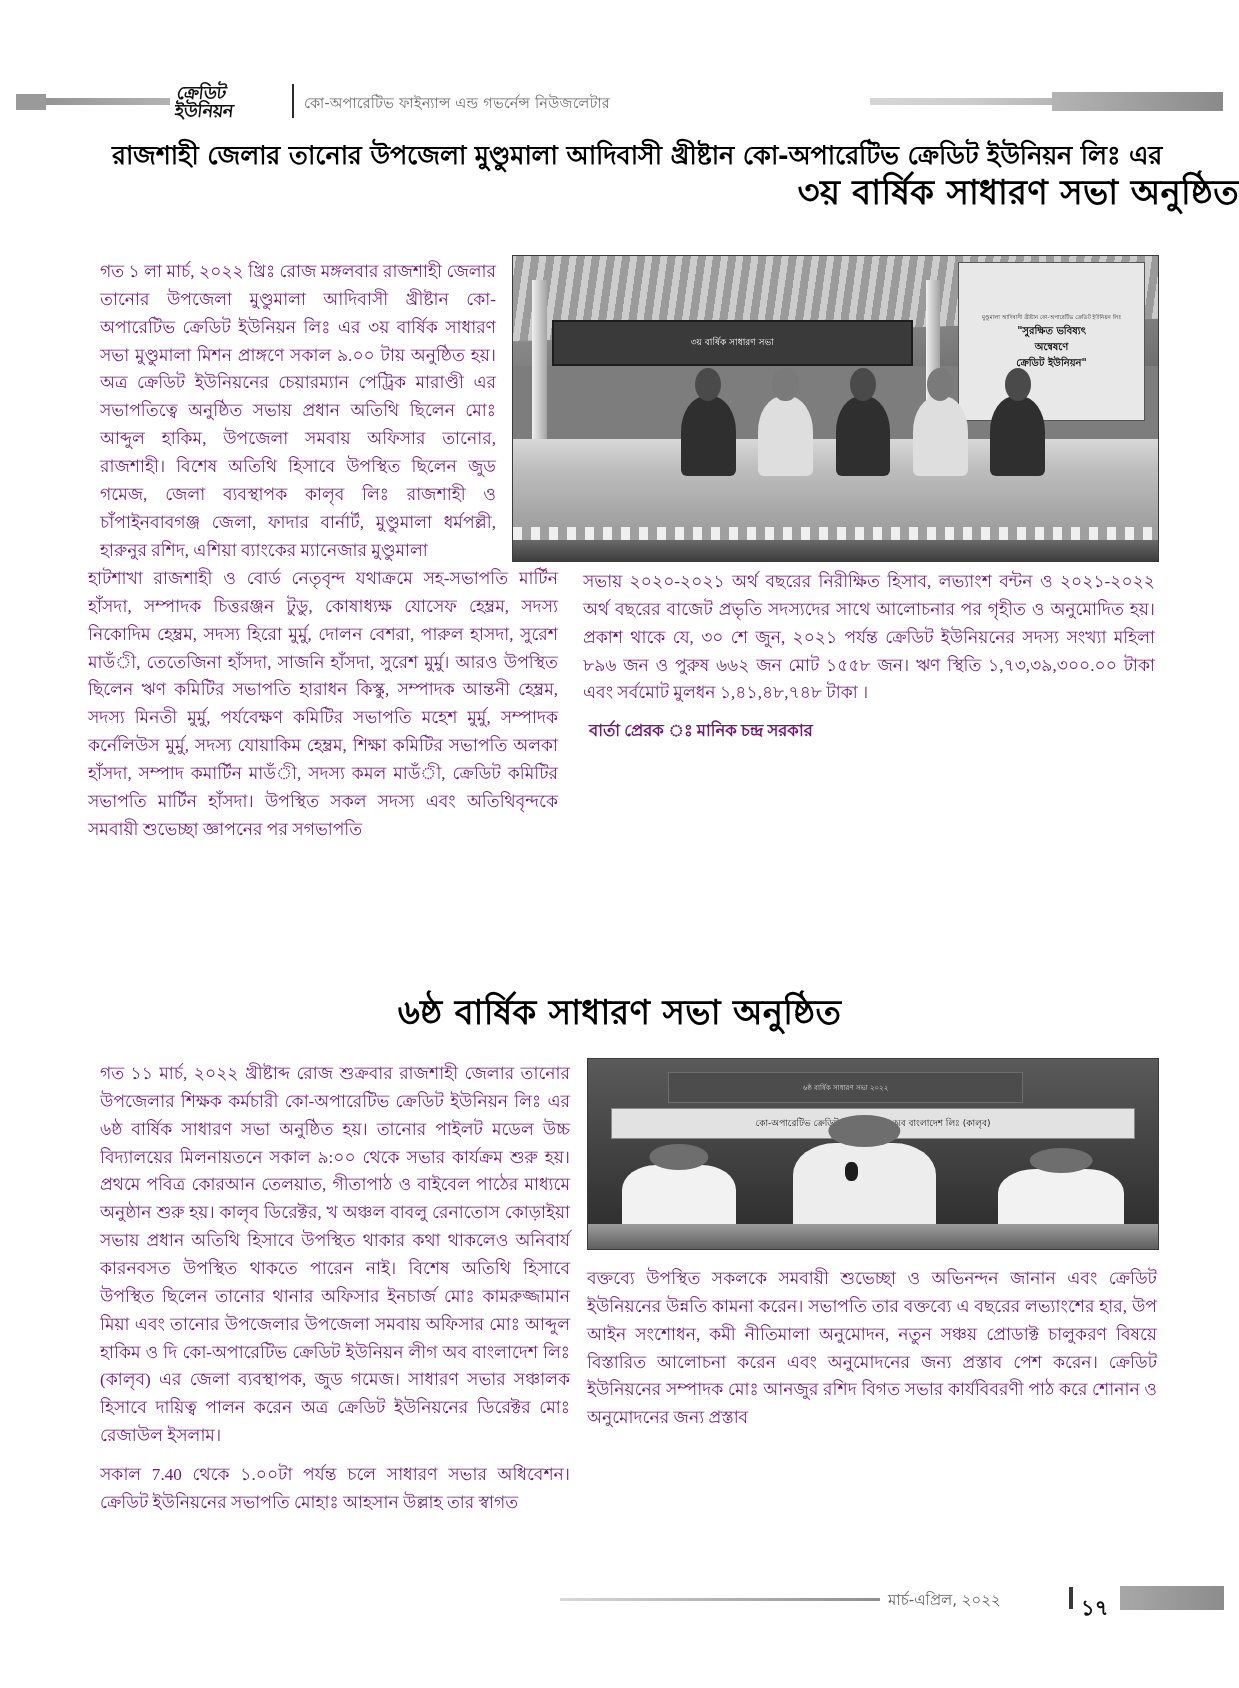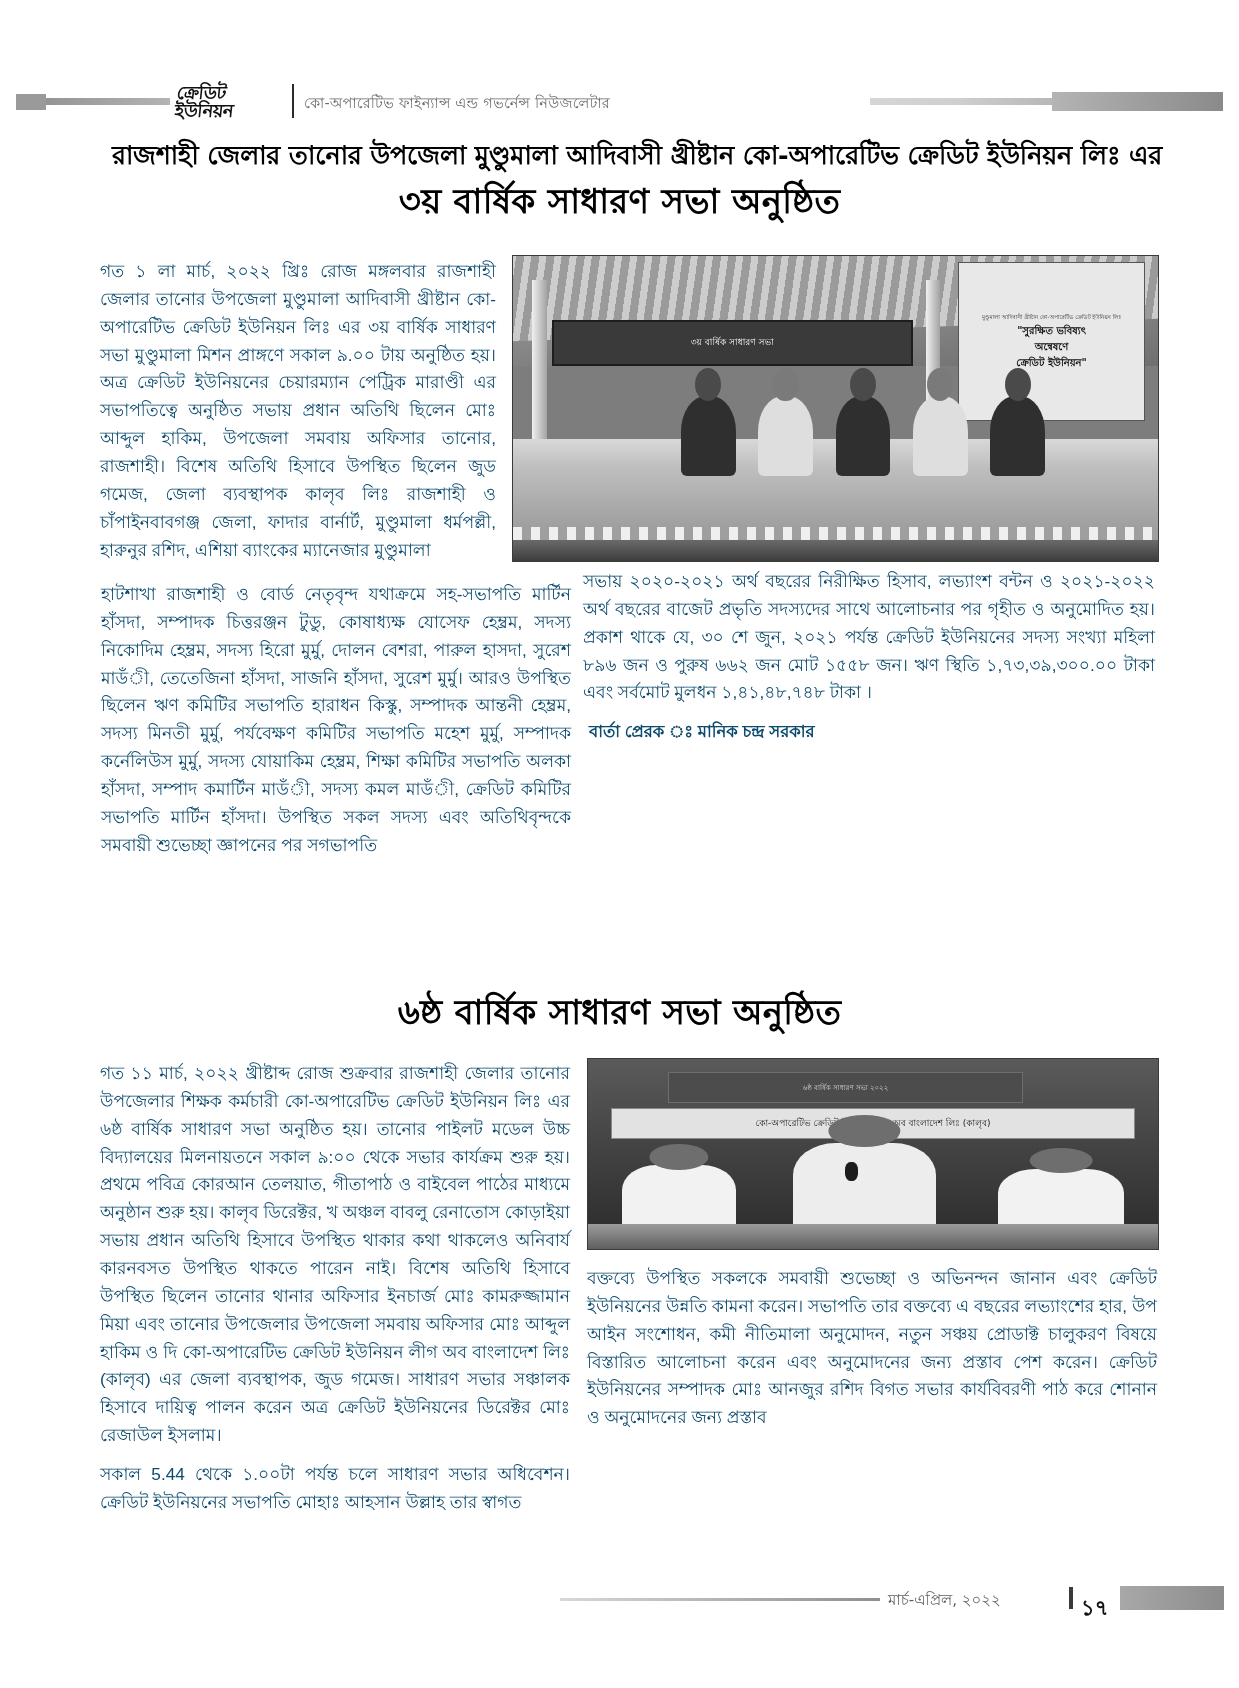--- a/index.html
+++ b/index.html
@@ -114,26 +114,26 @@
     font-size: 34px;
     line-height: 1.2;
     letter-spacing: 0.3px;
     color: #000000;
     white-space: nowrap;
   }
 
   
   .col {
     position: absolute;
-    font-family: Liberation Sans, sans-serif;
+    font-family: Liberation Serif, serif;
     font-size: 17.2px;
     line-height: 1.62;
     text-align: justify;
     text-justify: inter-word;
-    color: #0c4a6e;
+    color: #701a75;
   }
   .col p { margin: 0 0 11px 0; }
   .col p:last-child { margin-bottom: 0; }
   .byline {
     font-weight: bold;
     text-align: left;
     font-size: 16.5px;
     padding-left: 6px;
   }
 
@@ -291,21 +291,21 @@
     <div class="mast-block-right"></div>
     <div class="mast-white"></div>
     <div class="mast-logo">ক্রেডিট ইউনিয়ন</div>
     <div class="mast-divider"></div>
     <div class="mast-tagline">কো-অপারেটিভ ফাইন্যান্স এন্ড গভর্নেন্স নিউজলেটার</div>
   </div>
 
   <div class="headline-wrap" style="top:140px;">
     <div class="headline-1">রাজশাহী জেলার তানোর উপজেলা মুণ্ডুমালা আদিবাসী খ্রীষ্টান কো-অপারেটিভ ক্রেডিট ইউনিয়ন লিঃ এর</div>
   </div>
-  <div class="headline-wrap" style="top:181px;">
+  <div class="headline-wrap" style="top:172px;text-align:right;">
     <div class="headline-2">৩য় বার্ষিক সাধারণ সভা অনুষ্ঠিত</div>
   </div>
 
   <div class="photo" style="left:512px; top:255px; width:645px; height:305px;">
     <div class="photo-inner">
       <div class="p1-sky"></div>
       <div class="p1-canopy"></div>
       <div class="p1-pillar" style="left:3%;"></div>
       <div class="p1-pillar" style="left:64%;"></div>
       <div class="p1-banner">৩য় বার্ষিক সাধারণ সভা</div>
@@ -334,21 +334,21 @@
           <div class="p1-head"></div>
         </div>
       <div class="p1-grass"></div>
     </div>
   </div>
 
   <div class="col" style="left:100px; top:258px; width:396px;">
     <p>গত ১ লা মার্চ, ২০২২ খ্রিঃ রোজ মঙ্গলবার রাজশাহী জেলার তানোর উপজেলা মুণ্ডুমালা আদিবাসী খ্রীষ্টান কো-অপারেটিভ ক্রেডিট ইউনিয়ন লিঃ এর ৩য় বার্ষিক সাধারণ সভা মুণ্ডুমালা মিশন প্রাঙ্গণে সকাল ৯.০০ টায় অনুষ্ঠিত হয়। অত্র ক্রেডিট ইউনিয়নের চেয়ারম্যান পেট্রিক মারাণ্ডী এর সভাপতিত্বে অনুষ্ঠিত সভায় প্রধান অতিথি ছিলেন মোঃ আব্দুল হাকিম, উপজেলা সমবায় অফিসার তানোর, রাজশাহী। বিশেষ অতিথি হিসাবে উপস্থিত ছিলেন জুড গমেজ, জেলা ব্যবস্থাপক কালৃব লিঃ রাজশাহী ও চাঁপাইনবাবগঞ্জ জেলা, ফাদার বার্নার্ট, মুণ্ডুমালা ধর্মপল্লী, হারুনুর রশিদ, এশিয়া ব্যাংকের ম্যানেজার মুণ্ডুমালা</p>
   </div>
 
-  <div class="col" style="left:101px; top:565px; width:470px;margin-top:16px;">
+  <div class="col" style="left:88px; top:565px; width:470px;">
     <p>হাটশাখা রাজশাহী ও বোর্ড নেতৃবৃন্দ যথাক্রমে সহ-সভাপতি মার্টিন হাঁসদা, সম্পাদক চিত্তরঞ্জন টুডু, কোষাধ্যক্ষ যোসেফ হেম্ব্রম, সদস্য নিকোদিম হেম্ব্রম, সদস্য হিরো মুর্মু, দোলন বেশরা, পারুল হাসদা, সুরেশ মাডঁী, তেতেজিনা হাঁসদা, সাজনি হাঁসদা, সুরেশ মুর্মু। আরও উপস্থিত ছিলেন ঋণ কমিটির সভাপতি হারাধন কিস্কু, সম্পাদক আন্তনী হেম্ব্রম, সদস্য মিনতী মুর্মু, পর্যবেক্ষণ কমিটির সভাপতি মহেশ মুর্মু, সম্পাদক কর্নেলিউস মুর্মু, সদস্য যোয়াকিম হেম্ব্রম, শিক্ষা কমিটির সভাপতি অলকা হাঁসদা, সম্পাদ কমার্টিন মাডঁী, সদস্য কমল মাডঁী, ক্রেডিট কমিটির সভাপতি মার্টিন হাঁসদা। উপস্থিত সকল সদস্য এবং অতিথিবৃন্দকে সমবায়ী শুভেচ্ছা জ্ঞাপনের পর সগভাপতি</p>
   </div>
 
   <div class="col" style="left:583px; top:568px; width:572px;">
     <p>সভায় ২০২০-২০২১ অর্থ বছরের নিরীক্ষিত হিসাব, লভ্যাংশ বন্টন ও ২০২১-২০২২ অর্থ বছরের বাজেট প্রভৃতি সদস্যদের সাথে আলোচনার পর গৃহীত ও অনুমোদিত হয়। প্রকাশ থাকে যে, ৩০ শে জুন, ২০২১ পর্যন্ত ক্রেডিট ইউনিয়নের সদস্য সংখ্যা মহিলা ৮৯৬ জন ও পুরুষ ৬৬২ জন মোট ১৫৫৮ জন। ঋণ স্থিতি ১,৭৩,৩৯,৩০০.০০ টাকা এবং সর্বমোট মুলধন ১,৪১,৪৮,৭৪৮ টাকা ।</p>
     <p class="byline">বার্তা প্রেরক ঃ মানিক চন্দ্র সরকার</p>
   </div>
 
   <div class="headline-wrap" style="top:992px;">
     <div class="headline-2">৬ষ্ঠ বার্ষিক সাধারণ সভা অনুষ্ঠিত</div>
@@ -369,21 +369,21 @@
       <div class="p2-mic" style="left:45%; bottom:36%;"></div>
       <div class="p2-person" style="right:6%; width:22%; height:42%;">
         <div class="head" style="top:-27%; width:50%; height:32%;"></div>
       </div>
       <div class="p2-table"></div>
     </div>
   </div>
 
   <div class="col" style="left:100px; top:1060px; width:470px;">
     <p>গত ১১ মার্চ, ২০২২ খ্রীষ্টাব্দ রোজ শুক্রবার রাজশাহী জেলার তানোর উপজেলার শিক্ষক কর্মচারী কো-অপারেটিভ ক্রেডিট ইউনিয়ন লিঃ এর ৬ষ্ঠ বার্ষিক সাধারণ সভা অনুষ্ঠিত হয়। তানোর পাইলট মডেল উচ্চ বিদ্যালয়ের মিলনায়তনে সকাল ৯:০০ থেকে সভার কার্যক্রম শুরু হয়। প্রথমে পবিত্র কোরআন তেলয়াত, গীতাপাঠ ও বাইবেল পাঠের মাধ্যমে অনুষ্ঠান শুরু হয়। কালৃব ডিরেক্টর, খ অঞ্চল বাবলু রেনাতোস কোড়াইয়া সভায় প্রধান অতিথি হিসাবে উপস্থিত থাকার কথা থাকলেও অনিবার্য কারনবসত উপস্থিত থাকতে পারেন নাই। বিশেষ অতিথি হিসাবে উপস্থিত ছিলেন তানোর থানার অফিসার ইনচার্জ মোঃ কামরুজ্জামান মিয়া এবং তানোর উপজেলার উপজেলা সমবায় অফিসার মোঃ আব্দুল হাকিম ও দি কো-অপারেটিভ ক্রেডিট ইউনিয়ন লীগ অব বাংলাদেশ লিঃ (কালৃব) এর জেলা ব্যবস্থাপক, জুড গমেজ। সাধারণ সভার সঞ্চালক হিসাবে দায়িত্ব পালন করেন অত্র ক্রেডিট ইউনিয়নের ডিরেক্টর মোঃ রেজাউল ইসলাম।</p>
-    <p>সকাল 5.44 থেকে ১.০০টা পর্যন্ত চলে সাধারণ সভার অধিবেশন। ক্রেডিট ইউনিয়নের সভাপতি মোহাঃ আহসান উল্লাহ তার স্বাগত</p>
+    <p>সকাল 7.40 থেকে ১.০০টা পর্যন্ত চলে সাধারণ সভার অধিবেশন। ক্রেডিট ইউনিয়নের সভাপতি মোহাঃ আহসান উল্লাহ তার স্বাগত</p>
   </div>
 
   <div class="col" style="left:587px; top:1265px; width:570px;">
     <p>বক্তব্যে উপস্থিত সকলকে সমবায়ী শুভেচ্ছা ও অভিনন্দন জানান এবং ক্রেডিট ইউনিয়নের উন্নতি কামনা করেন। সভাপতি তার বক্তব্যে এ বছরের লভ্যাংশের হার, উপ আইন সংশোধন, কমী নীতিমালা অনুমোদন, নতুন সঞ্চয় প্রোডাক্ট চালুকরণ বিষয়ে বিস্তারিত আলোচনা করেন এবং অনুমোদনের জন্য প্রস্তাব পেশ করেন। ক্রেডিট ইউনিয়নের সম্পাদক মোঃ আনজুর রশিদ বিগত সভার কার্যবিবরণী পাঠ করে শোনান ও অনুমোদনের জন্য প্রস্তাব</p>
   </div>
 
   <div class="footer">
     <div class="foot-rule"></div>
     <div class="foot-date">মার্চ-এপ্রিল, ২০২২</div>
     <div class="foot-bar"></div>

